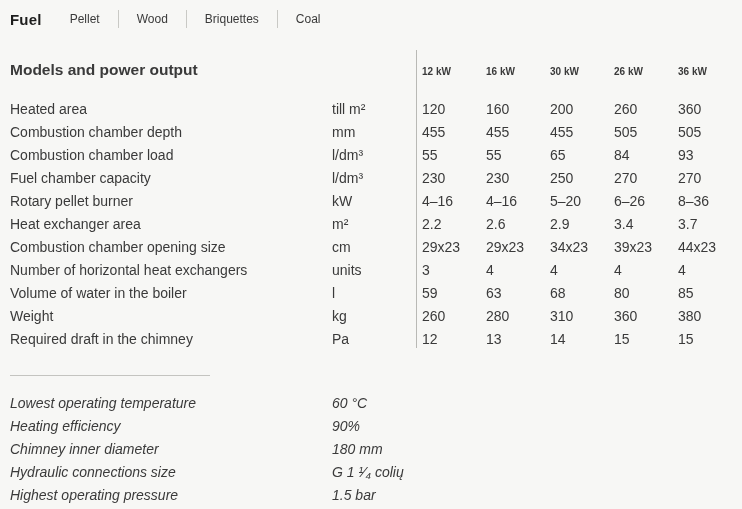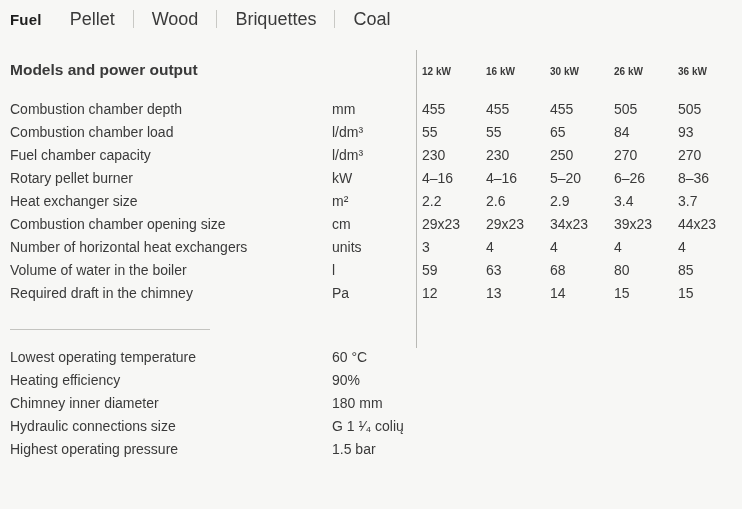--- a/index.html
+++ b/index.html
@@ -34,21 +34,21 @@
     font-weight: bold;
     color: #1d1d1d;
     margin-right: 28px;
     letter-spacing: 0.2px;
   }
   .fuel-options {
     display: flex;
     align-items: center;
   }
   .fuel-opt {
-    font-size: 18px;
+    font-size: 12px;
     color: #3a3a3a;
     padding: 0 18px;
     line-height: 18px;
     border-left: 1px solid #c9c9c5;
     cursor: pointer;
     white-space: nowrap;
   }
   .fuel-opt:first-child {
     border-left: none;
     padding-left: 0;
@@ -119,20 +119,21 @@
   table.extra {
     border-collapse: collapse;
     table-layout: fixed;
   }
   table.extra td {
     font-size: 14px;
     line-height: 21px;
     color: #3a3a3a;
     padding: 1px 0;
     vertical-align: baseline;
+    font-style: italic;
   }
   table.extra td.k { width: 322px; padding-left: 2px; }
   table.extra td.v { width: 300px; }
 </style>
 </head>
 <body>
 
 <div class="page">
 
   <div class="fuel-row">
@@ -154,20 +155,29 @@
           <th class="col-unit"></th>
           <th class="col-val">12 kW</th>
           <th class="col-val">16 kW</th>
           <th class="col-val">30 kW</th>
           <th class="col-val">26 kW</th>
           <th class="col-val">36 kW</th>
         </tr>
       </thead>
       <tbody id="spec-body">
           <tr>
+            <td class="col-name">Heated area</td>
+            <td class="col-unit">till m²</td>
+            <td class="col-val">120</td>
+            <td class="col-val">160</td>
+            <td class="col-val">200</td>
+            <td class="col-val">260</td>
+            <td class="col-val">360</td>
+          </tr>
+          <tr>
             <td class="col-name">Combustion chamber depth</td>
             <td class="col-unit">mm</td>
             <td class="col-val">455</td>
             <td class="col-val">455</td>
             <td class="col-val">455</td>
             <td class="col-val">505</td>
             <td class="col-val">505</td>
           </tr>
           <tr>
             <td class="col-name">Combustion chamber load</td>
@@ -190,21 +200,21 @@
           <tr>
             <td class="col-name">Rotary pellet burner</td>
             <td class="col-unit">kW</td>
             <td class="col-val">4–16</td>
             <td class="col-val">4–16</td>
             <td class="col-val">5–20</td>
             <td class="col-val">6–26</td>
             <td class="col-val">8–36</td>
           </tr>
           <tr>
-            <td class="col-name">Heat exchanger size</td>
+            <td class="col-name">Heat exchanger area</td>
             <td class="col-unit">m²</td>
             <td class="col-val">2.2</td>
             <td class="col-val">2.6</td>
             <td class="col-val">2.9</td>
             <td class="col-val">3.4</td>
             <td class="col-val">3.7</td>
           </tr>
           <tr>
             <td class="col-name">Combustion chamber opening size</td>
             <td class="col-unit">cm</td>
@@ -226,20 +236,29 @@
           <tr>
             <td class="col-name">Volume of water in the boiler</td>
             <td class="col-unit">l</td>
             <td class="col-val">59</td>
             <td class="col-val">63</td>
             <td class="col-val">68</td>
             <td class="col-val">80</td>
             <td class="col-val">85</td>
           </tr>
           <tr>
+            <td class="col-name">Weight</td>
+            <td class="col-unit">kg</td>
+            <td class="col-val">260</td>
+            <td class="col-val">280</td>
+            <td class="col-val">310</td>
+            <td class="col-val">360</td>
+            <td class="col-val">380</td>
+          </tr>
+          <tr>
             <td class="col-name">Required draft in the chimney</td>
             <td class="col-unit">Pa</td>
             <td class="col-val">12</td>
             <td class="col-val">13</td>
             <td class="col-val">14</td>
             <td class="col-val">15</td>
             <td class="col-val">15</td>
           </tr>
         </tbody>
     </table>

